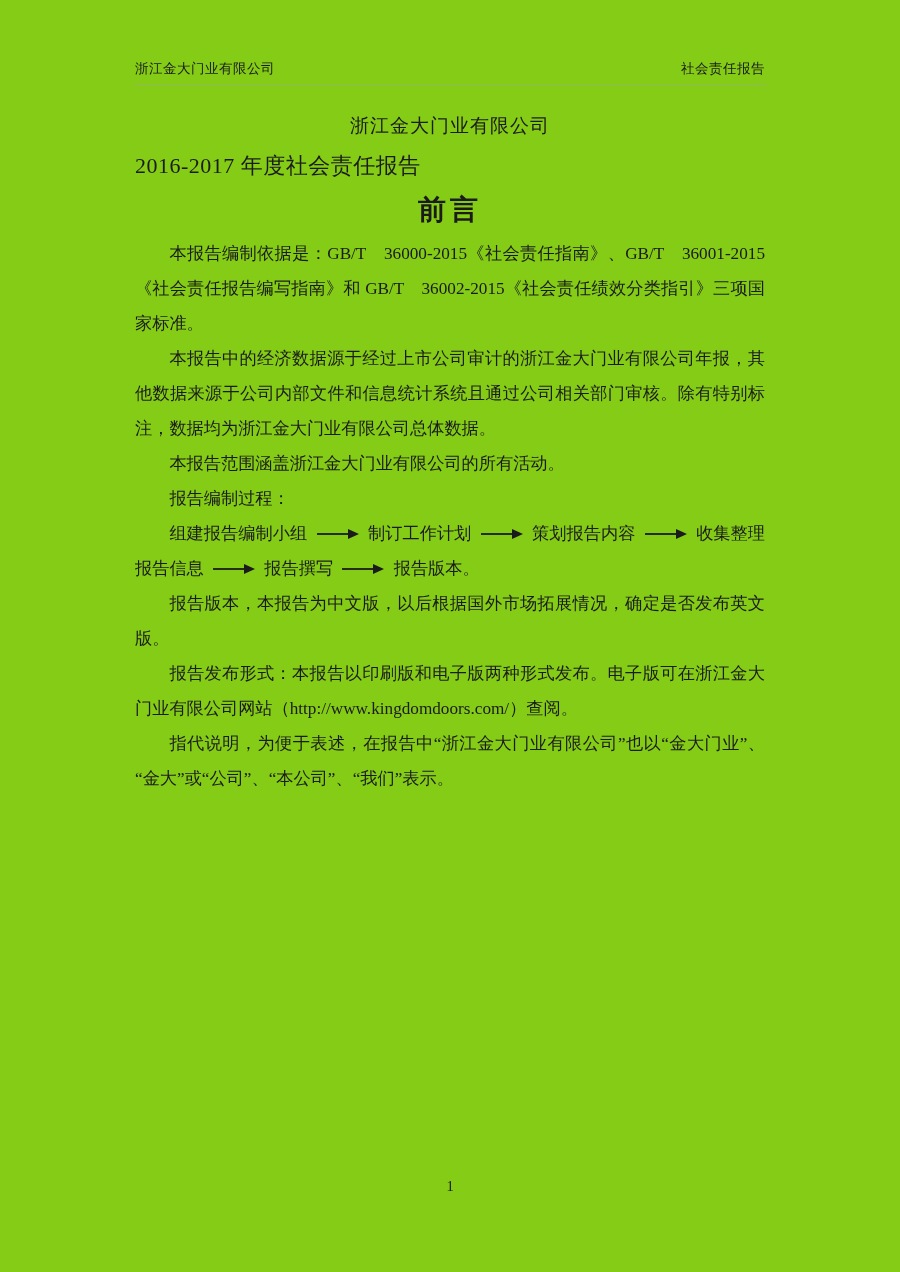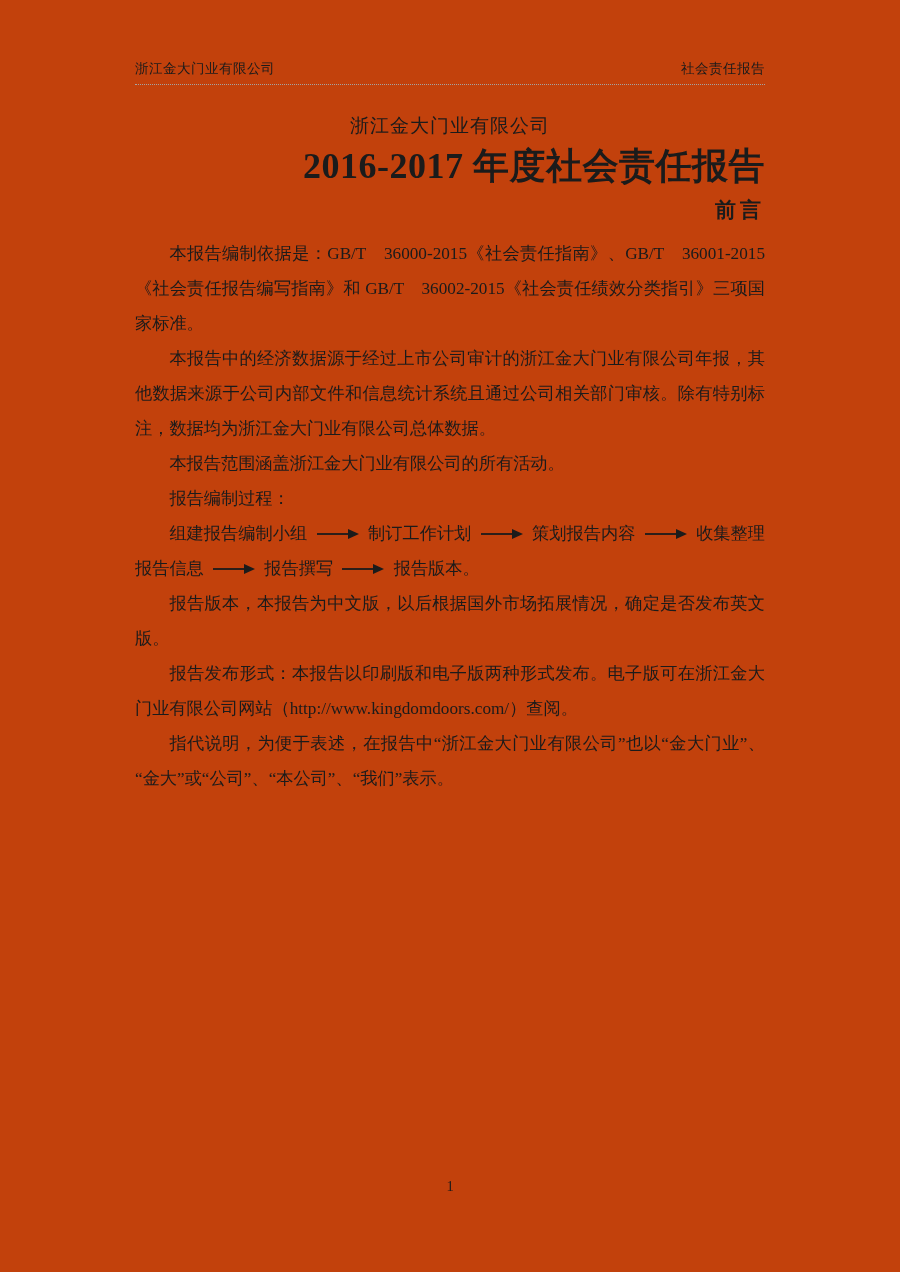--- a/index.html
+++ b/index.html
@@ -1,20 +1,20 @@
 <!DOCTYPE html>
 <html lang="zh"><head>
 <meta charset="utf-8">
 <style>
   html, body { margin: 0; padding: 0; background: #ffffff; }
   .page {
     position: relative;
     width: 900px;
     height: 1272px;
-    background: #c2410c;
+    background: #84cc16;
     color: #1b1b1b;
     font-family: "Liberation Serif", "DejaVu Serif", serif;
     overflow: hidden;
   }
   
   .header {
     position: absolute;
     top: 60px;
     left: 135px;
     width: 630px;
@@ -36,30 +36,30 @@
   }
   .company-title {
     text-align: center;
     font-size: 19px;
     line-height: 24px;
     font-weight: 400;
     letter-spacing: 1px;
   }
   .main-title {
     margin: 10px 0 0 0;
-    text-align: right;
-    font-size: 36px;
+    text-align: left;
+    font-size: 22px;
     line-height: 36px;
-    font-weight: 700;
+    font-weight: 400;
     letter-spacing: 0.5px;
   }
   .section-title {
     margin: 10px 0 0 0;
-    text-align: right;
-    font-size: 21px;
+    text-align: center;
+    font-size: 28px;
     line-height: 32px;
     font-weight: 700;
     letter-spacing: 4px;
   }
   .body-text {
     margin-top: 10px;
     font-size: 17.2px;
     line-height: 35px;
     text-align: justify;
   }

